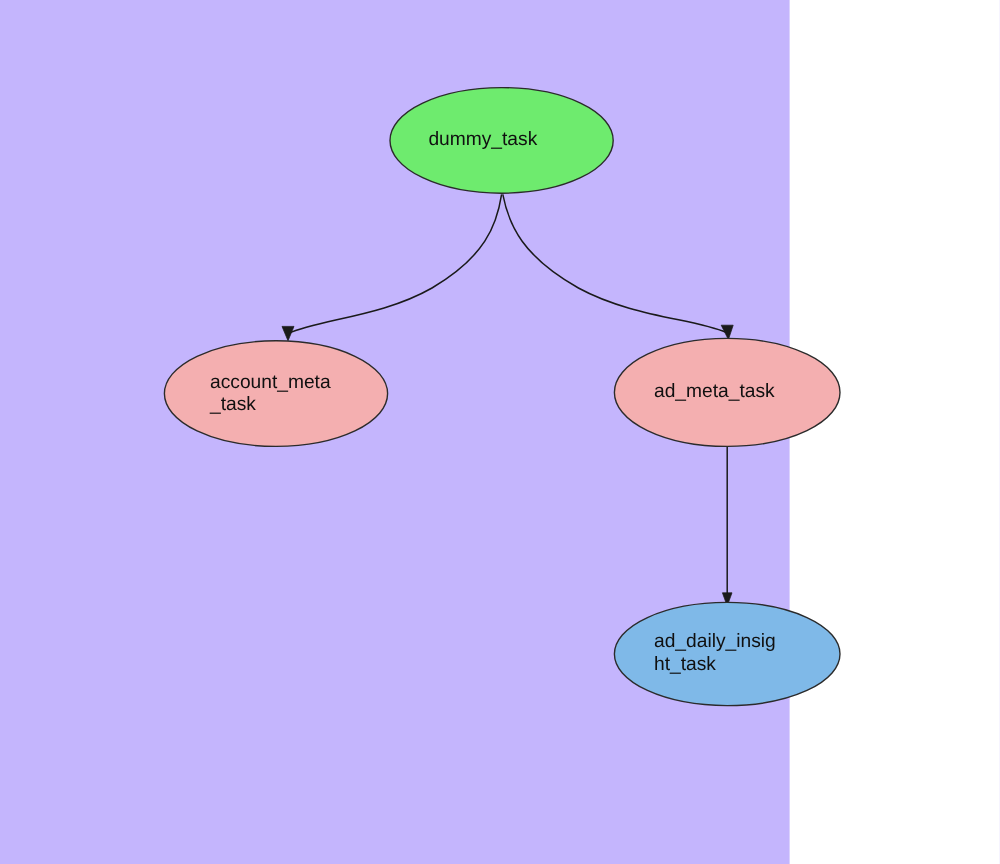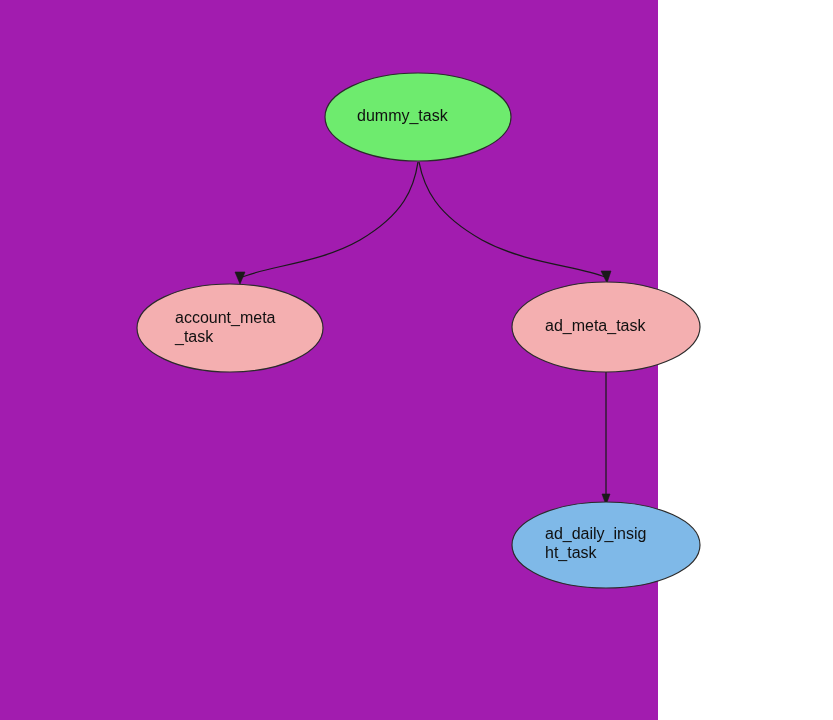--- a/index.html
+++ b/index.html
@@ -11,21 +11,21 @@
   body {
     width: 833px;
     height: 720px;
     font-family: "Liberation Sans", sans-serif;
     overflow: hidden;
   }
   #graph-canvas {
     position: relative;
     width: 658px;
     height: 720px;
-    background: #a21caf;
+    background: #c4b5fd;
     text-align: right;
   }
   #graph-svg {
     position: absolute;
     top: 0;
     left: 0;
     width: 833px;
     height: 720px;
     display: block;
   }

